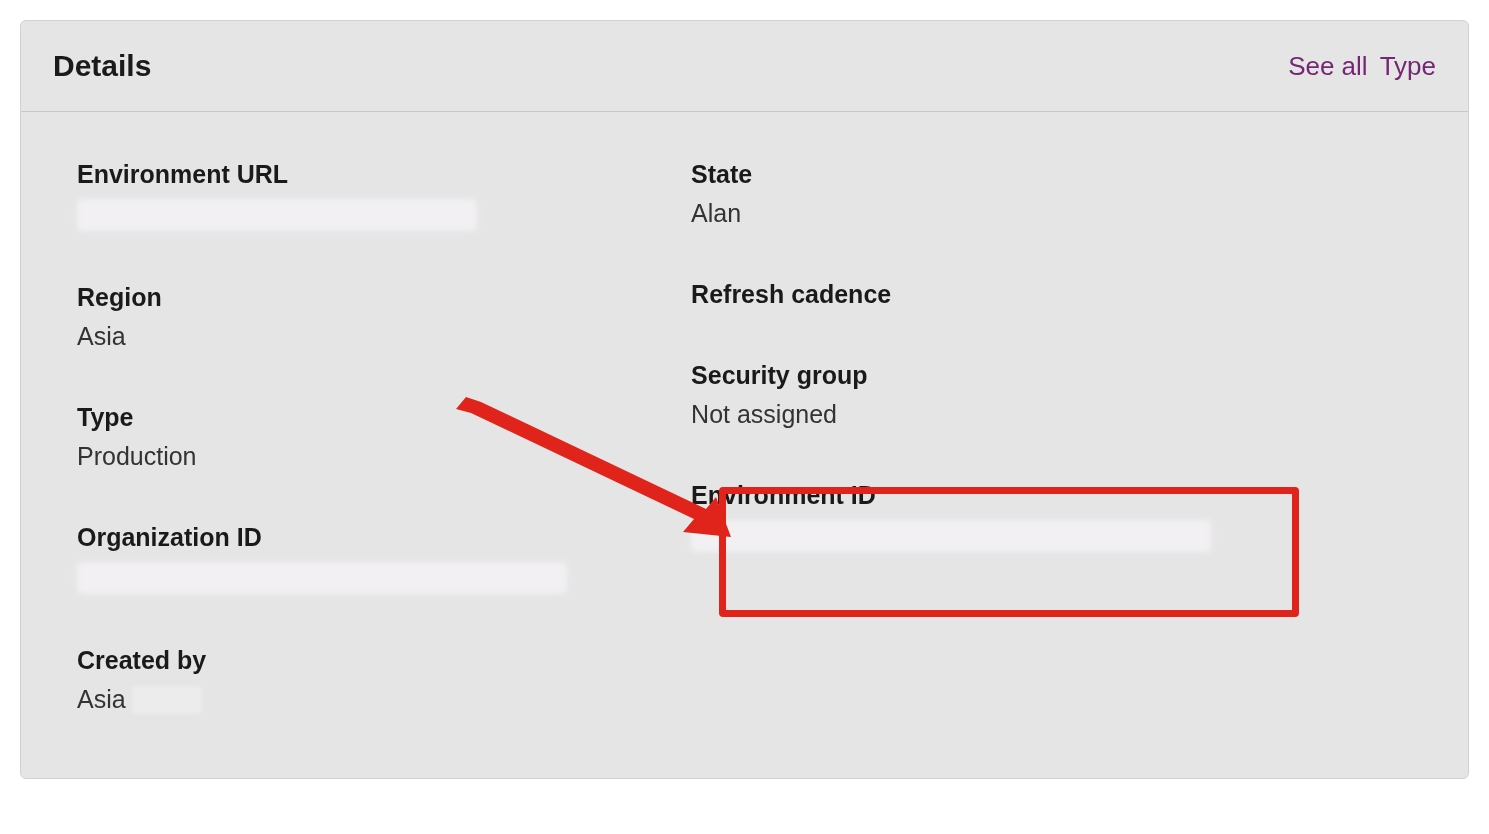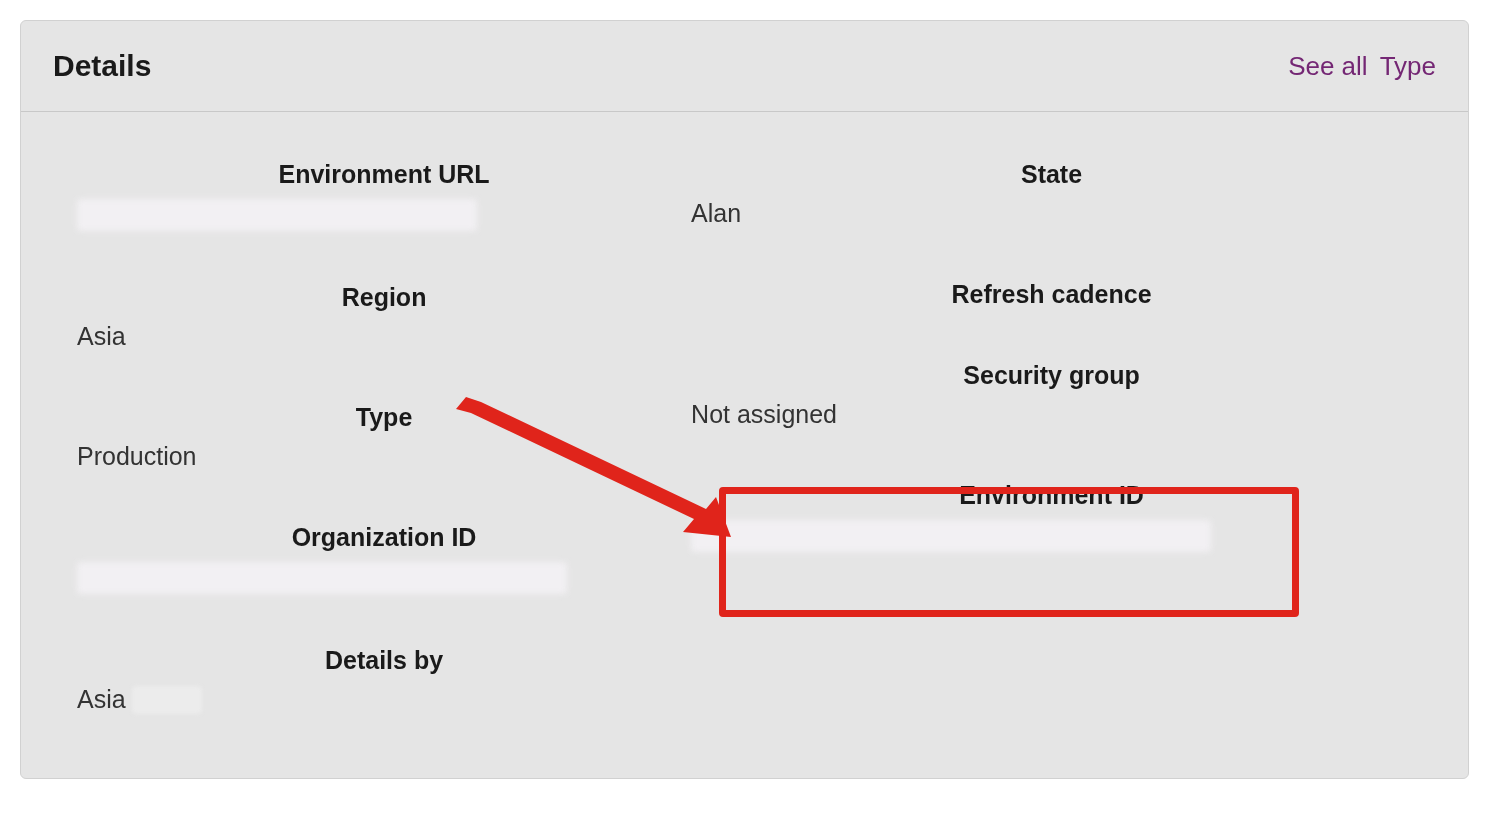--- a/index.html
+++ b/index.html
@@ -62,21 +62,20 @@
     }
     .field {
       display: flex;
       flex-direction: column;
       gap: 10px;
     }
     .field-label {
       font-size: 25px;
       font-weight: 700;
       color: #1a1a1a;
-      text-align: center;
     }
     .field-value {
       font-size: 25px;
       font-weight: 400;
       color: #333333;
     }
     .redacted {
       background: #f2f0f3;
       border-radius: 4px;
       height: 32px;
@@ -132,21 +131,21 @@
       </div>
       <div class="field">
         <div class="field-label">Type</div>
         <div class="field-value">Production</div>
       </div>
       <div class="field">
         <div class="field-label">Organization ID</div>
         <div class="redacted" style="width:490px;"></div>
       </div>
       <div class="field">
-        <div class="field-label">Details by</div>
+        <div class="field-label">Created by</div>
         <div class="field-value created-by-value">
           <span>Asia</span>
           <span class="redacted-small"></span>
         </div>
       </div>
     </div>
     <div class="col col-right">
       <div class="field">
         <div class="field-label">State</div>
         <div class="field-value">Alan</div>

